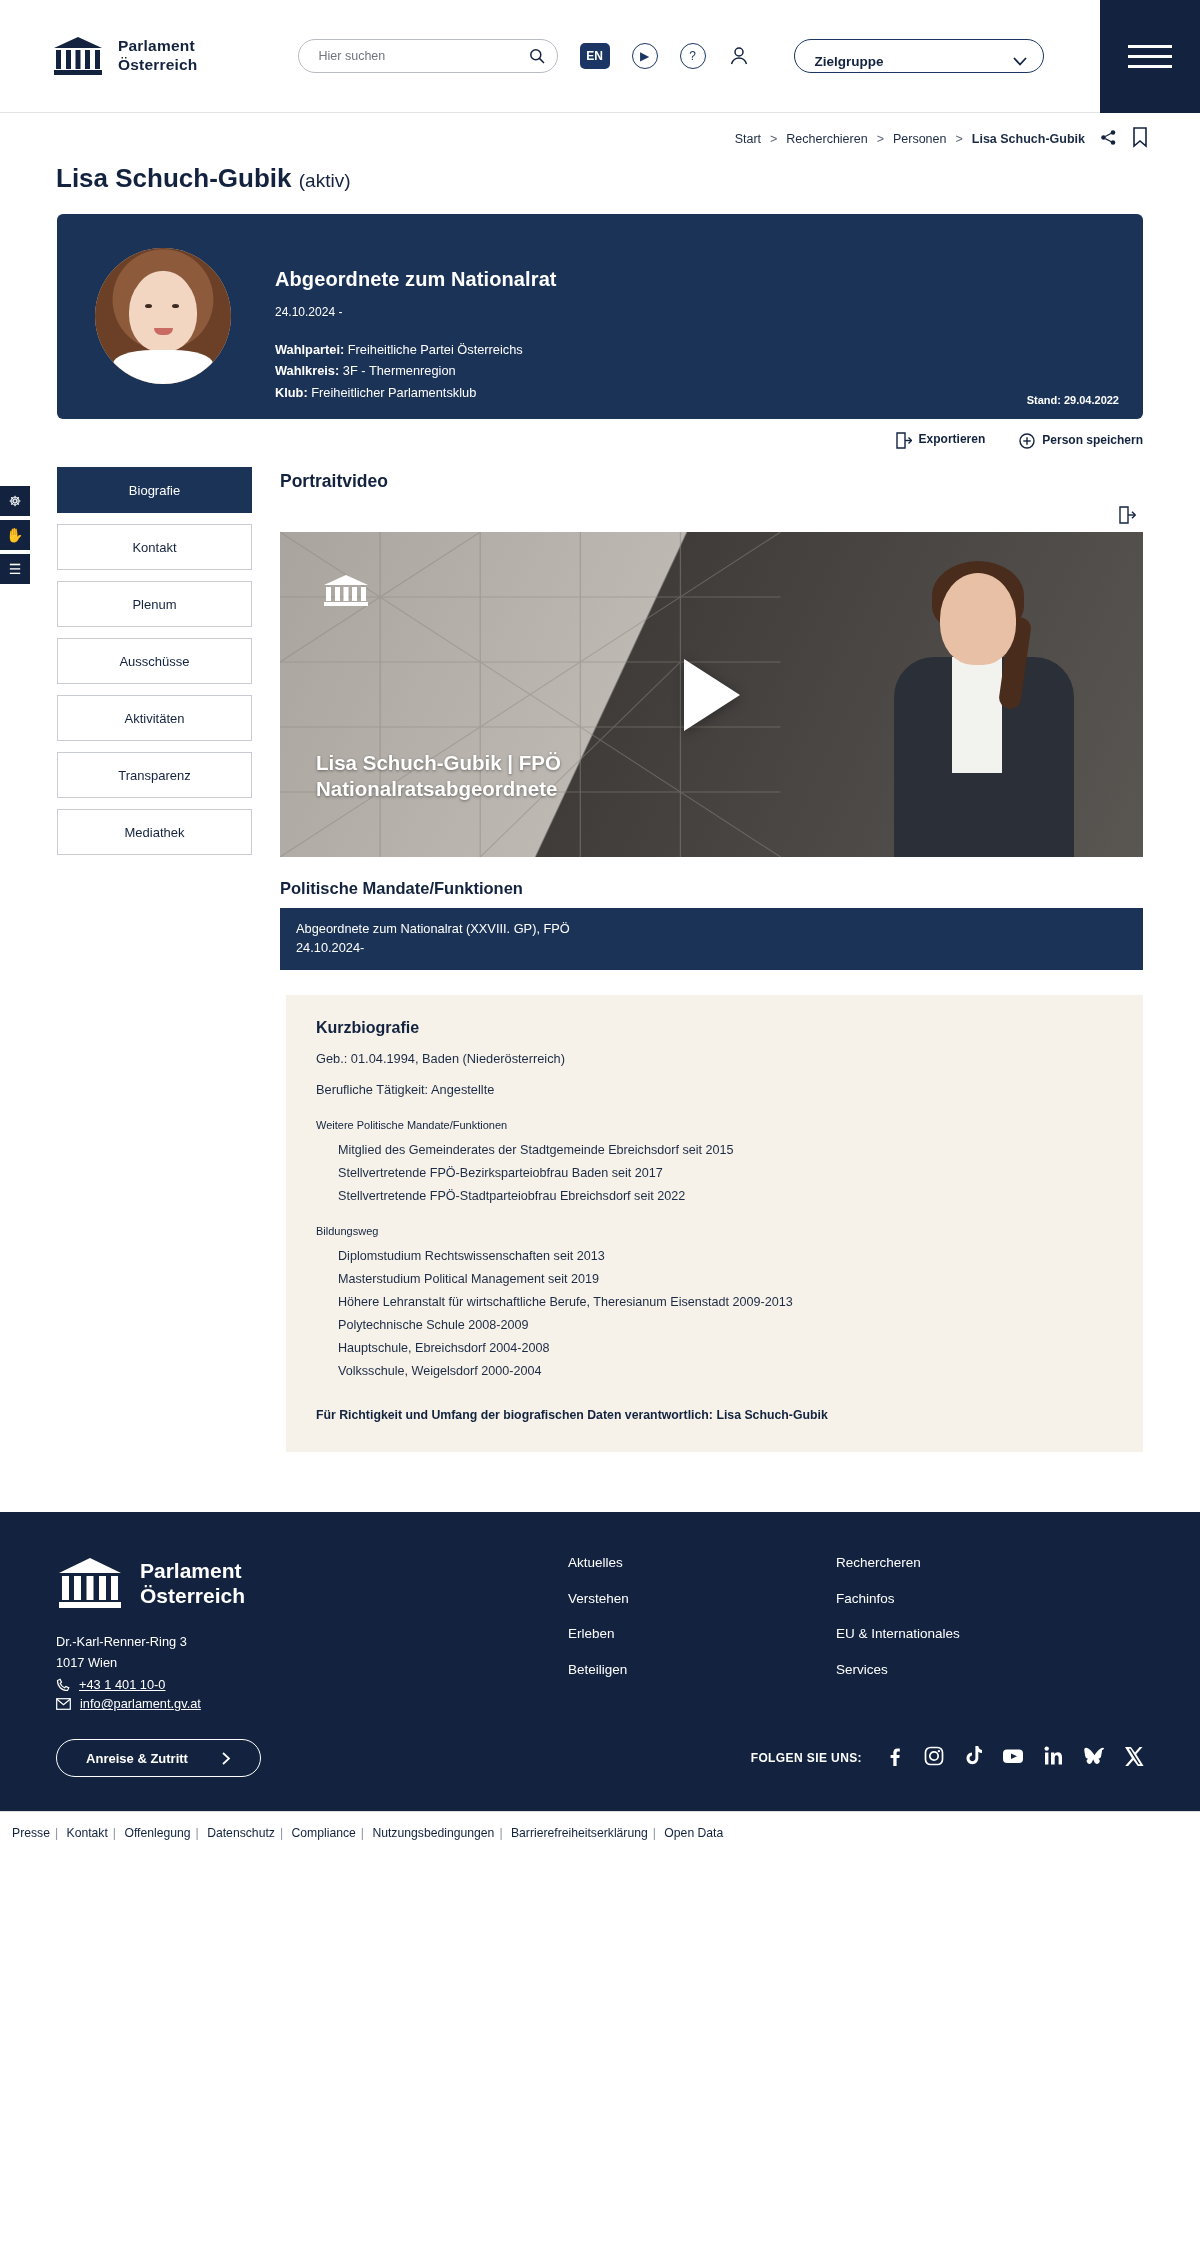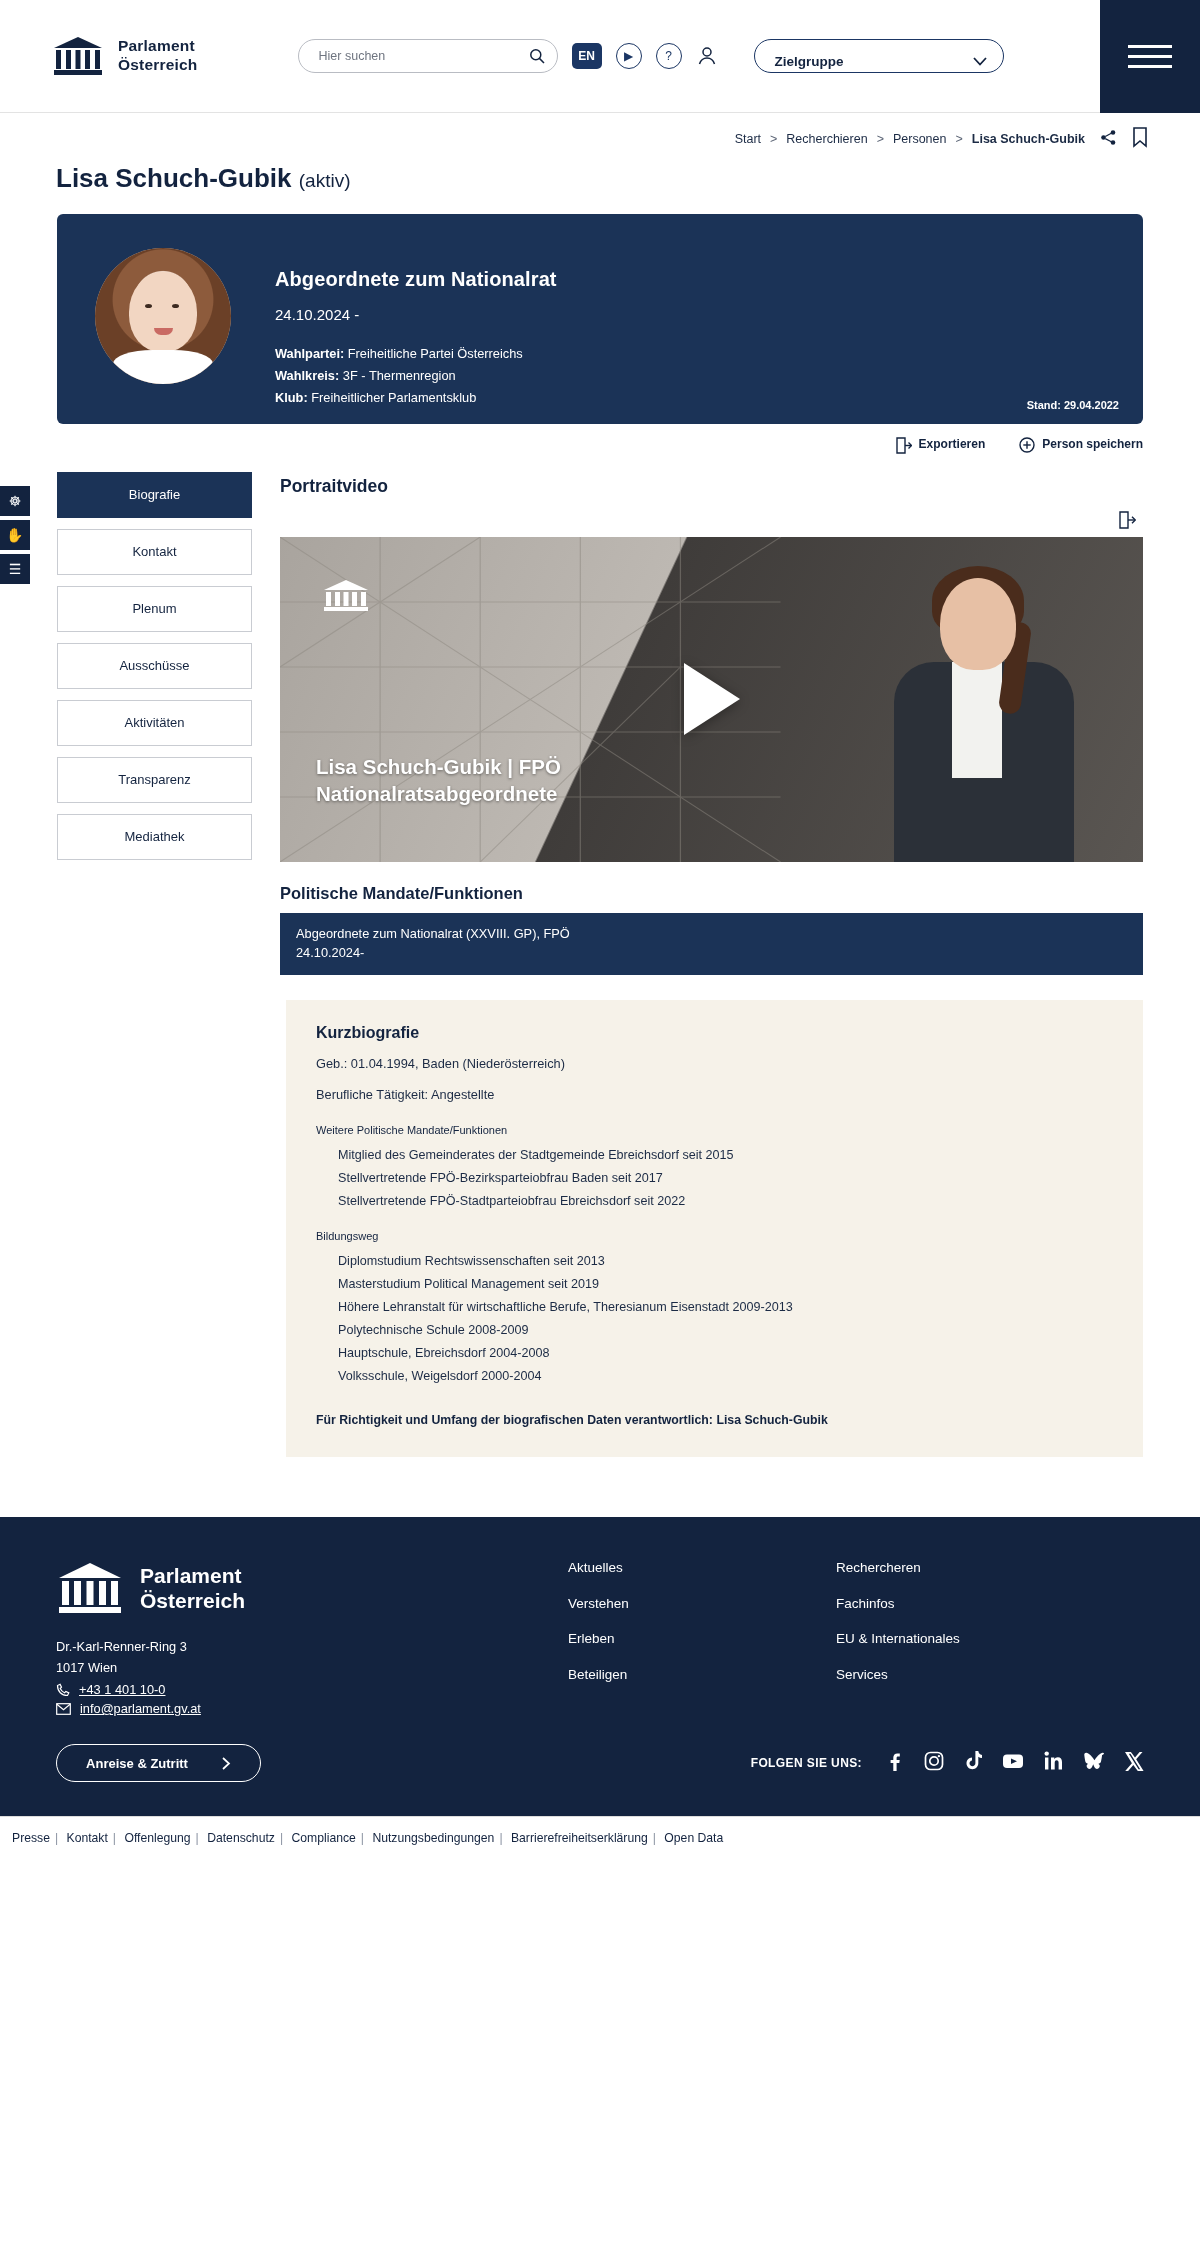--- a/index.html
+++ b/index.html
@@ -35,21 +35,21 @@
   .logo-text {
     font-size: 15.5px;
     font-weight: bold;
     line-height: 1.22;
     color: #13233f;
     letter-spacing: .2px;
   }
   .header-tools {
     display: flex;
     align-items: center;
-    gap: 14px;
+    gap: 22px;
     margin-left: 100px;
   }
   .search-box {
     width: 260px;
     height: 34px;
     border: 1px solid #b9bcc3;
     border-radius: 17px;
     display: flex;
     align-items: center;
     padding: 0 12px 0 18px;
@@ -201,21 +201,21 @@
     padding-top: 22px;
     font-size: 13px;
     line-height: 1.55;
   }
   .profile-info h2 {
     margin: 0 0 8px 0;
     font-size: 20px;
     font-weight: bold;
     letter-spacing: .1px;
   }
-  .profile-date { font-size: 15px; margin-bottom: 18px; }
+  .profile-date { font-size: 12px; margin-bottom: 18px; }
   .profile-info .row { margin-bottom: 2px; font-size: 12.8px; }
   .profile-info .row b { font-weight: bold; }
   .stand {
     position: absolute;
     right: 24px; bottom: 13px;
     font-size: 11px;
     font-weight: bold;
   }
 
   

